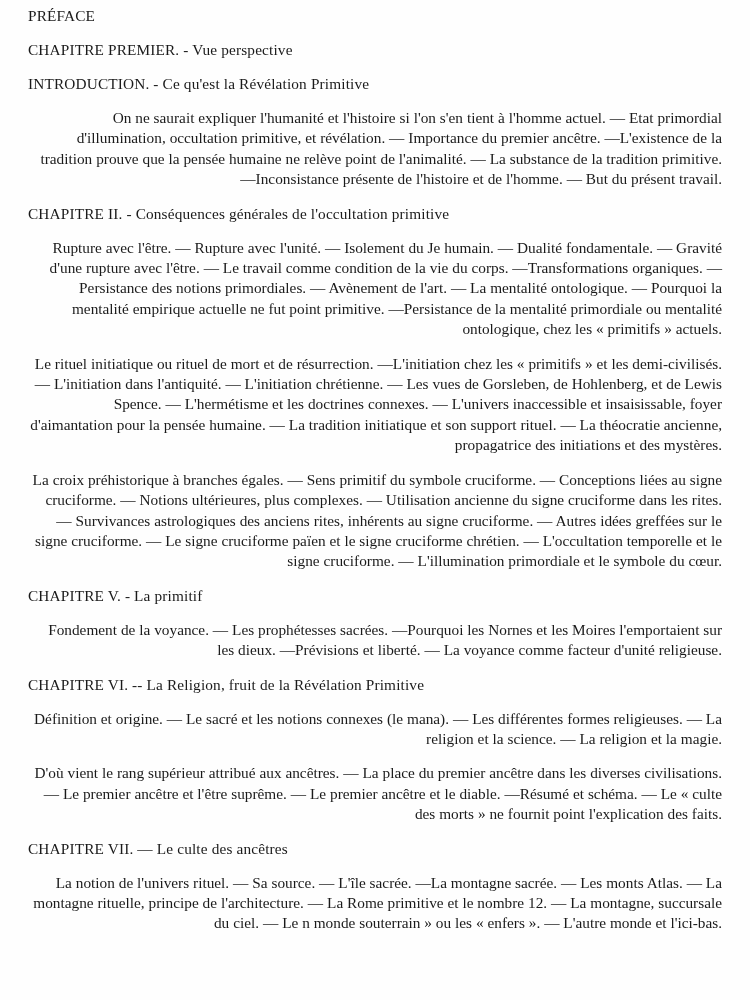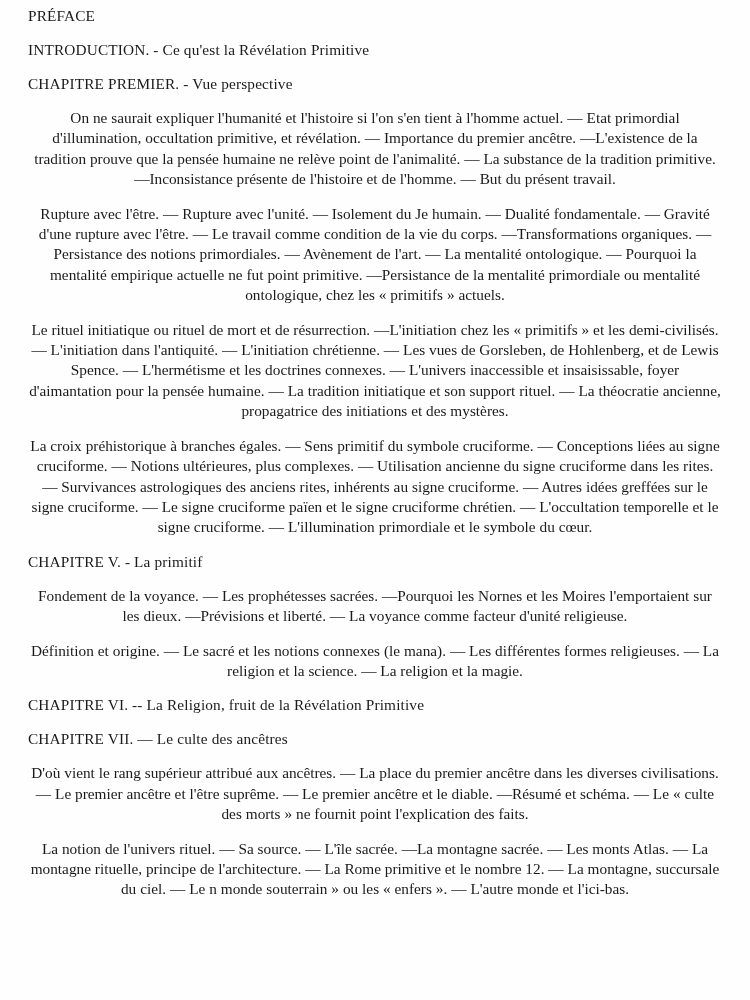--- a/index.html
+++ b/index.html
@@ -36,43 +36,44 @@
   .heading {
     font-size: 15.3px;
     line-height: 20px;
     letter-spacing: 0.01em;
     margin: 0 0 14px 0;
     white-space: nowrap;
   }
   .summary {
     font-size: 15.3px;
     line-height: 20.4px;
-    text-align: center;
+    text-align: right;
     margin: 0 0 14px 0;
     word-spacing: 0.005em;
   }
   .block:last-child {
     margin-bottom: 0;
   }
   
   #content > .block:nth-child(1) { margin-bottom: 14px; }
 </style>
 </head>
 <body style="color: rgb(26, 26, 26);">
 
 <div id="page" style="background: rgb(254, 254, 254);">
   <div id="content">
       <p class="block heading">PRÉFACE</p>
+      <p class="block heading">CHAPITRE PREMIER. - Vue perspective</p>
       <p class="block heading">INTRODUCTION. - Ce qu'est la Révélation Primitive</p>
-      <p class="block heading">CHAPITRE PREMIER. - Vue perspective</p>
       <p class="block summary">On ne saurait expliquer l'humanité et l'histoire si l'on s'en tient à l'homme actuel. — Etat primordial d'illumination, occultation primitive, et révélation. — Importance du premier ancêtre. —L'existence de la tradition prouve que la pensée humaine ne relève point de l'animalité. — La substance de la tradition primitive. —Inconsistance présente de l'histoire et de l'homme. — But du présent travail.</p>
+      <p class="block heading">CHAPITRE II. - Conséquences générales de l'occultation primitive</p>
       <p class="block summary">Rupture avec l'être. — Rupture avec l'unité. — Isolement du Je humain. — Dualité fondamentale. — Gravité d'une rupture avec l'être. — Le travail comme condition de la vie du corps. —Transformations organiques. — Persistance des notions primordiales. — Avènement de l'art. — La mentalité ontologique. — Pourquoi la mentalité empirique actuelle ne fut point primitive. —Persistance de la mentalité primordiale ou mentalité ontologique, chez les « primitifs » actuels.</p>
       <p class="block summary">Le rituel initiatique ou rituel de mort et de résurrection. —L'initiation chez les « primitifs » et les demi-civilisés. — L'initiation dans l'antiquité. — L'initiation chrétienne. — Les vues de Gorsleben, de Hohlenberg, et de Lewis Spence. — L'hermétisme et les doctrines connexes. — L'univers inaccessible et insaisissable, foyer d'aimantation pour la pensée humaine. — La tradition initiatique et son support rituel. — La théocratie ancienne, propagatrice des initiations et des mystères.</p>
       <p class="block summary">La croix préhistorique à branches égales. — Sens primitif du symbole cruciforme. — Conceptions liées au signe cruciforme. — Notions ultérieures, plus complexes. — Utilisation ancienne du signe cruciforme dans les rites. — Survivances astrologiques des anciens rites, inhérents au signe cruciforme. — Autres idées greffées sur le signe cruciforme. — Le signe cruciforme païen et le signe cruciforme chrétien. — L'occultation temporelle et le signe cruciforme. — L'illumination primordiale et le symbole du cœur.</p>
       <p class="block heading">CHAPITRE V. - La primitif</p>
       <p class="block summary">Fondement de la voyance. — Les prophétesses sacrées. —Pourquoi les Nornes et les Moires l'emportaient sur les dieux. —Prévisions et liberté. — La voyance comme facteur d'unité religieuse.</p>
+      <p class="block heading">CHAPITRE VI. -- La Religion, fruit de la Révélation Primitive</p>
       <p class="block summary">Définition et origine. — Le sacré et les notions connexes (le mana). — Les différentes formes religieuses. — La religion et la science. — La religion et la magie.</p>
-      <p class="block heading">CHAPITRE VI. -- La Religion, fruit de la Révélation Primitive</p>
+      <p class="block summary">D'où vient le rang supérieur attribué aux ancêtres. — La place du premier ancêtre dans les diverses civilisations. — Le premier ancêtre et l'être suprême. — Le premier ancêtre et le diable. —Résumé et schéma. — Le « culte des morts » ne fournit point l'explication des faits.</p>
       <p class="block heading">CHAPITRE VII. — Le culte des ancêtres</p>
-      <p class="block summary">D'où vient le rang supérieur attribué aux ancêtres. — La place du premier ancêtre dans les diverses civilisations. — Le premier ancêtre et l'être suprême. — Le premier ancêtre et le diable. —Résumé et schéma. — Le « culte des morts » ne fournit point l'explication des faits.</p>
       <p class="block summary">La notion de l'univers rituel. — Sa source. — L'île sacrée. —La montagne sacrée. — Les monts Atlas. — La montagne rituelle, principe de l'architecture. — La Rome primitive et le nombre 12. — La montagne, succursale du ciel. — Le n monde souterrain » ou les « enfers ». — L'autre monde et l'ici-bas.</p>
     </div>
 </div>
 
 </body></html>

